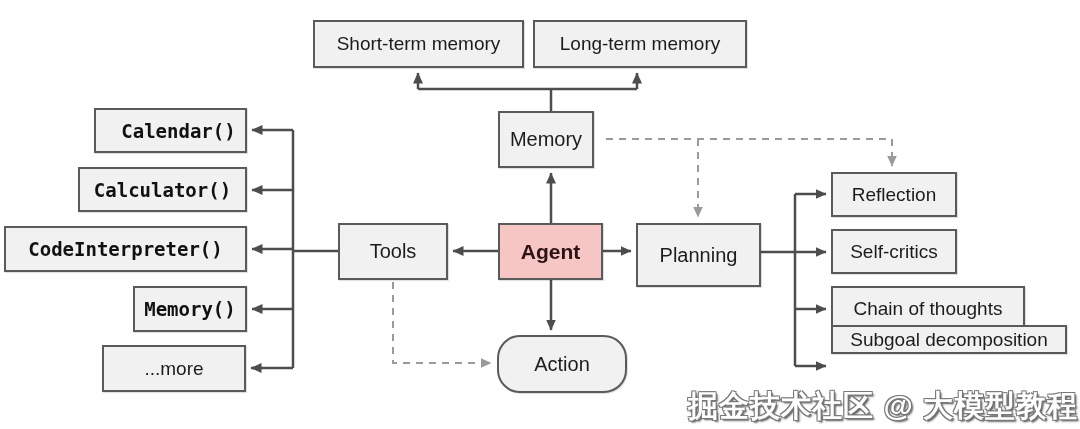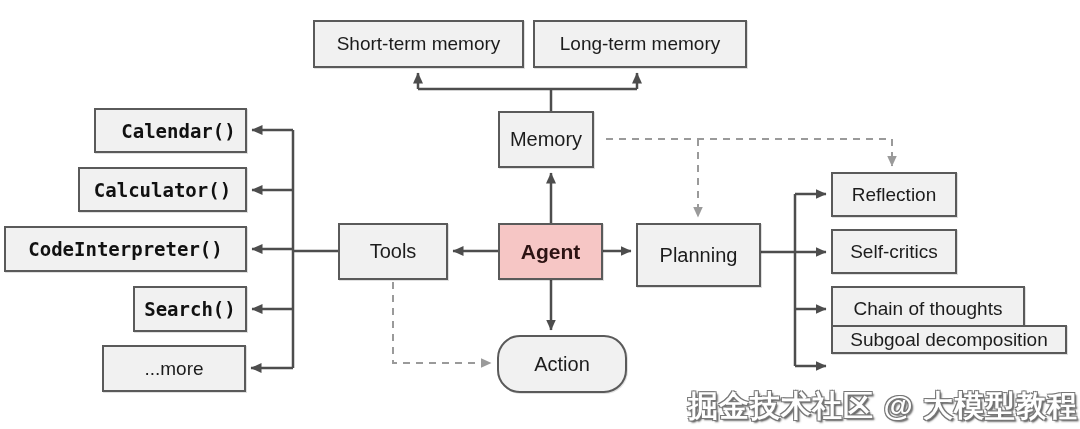--- a/index.html
+++ b/index.html
@@ -120,21 +120,21 @@
   <div class="node" style="left:636px; top:223px; width:125px; height:64px;">Planning</div>
 
   <div class="node" style="left:497px; top:335px; width:130px; height:58px;border-radius:23px;">Action</div>
 
   <div class="node mono" style="left:94px; top:108px; width:153px; height:45px;padding-left:16px;">Calendar()</div>
 
   <div class="node mono" style="left:78px; top:167px; width:169px; height:45px;">Calculator()</div>
 
   <div class="node mono" style="left:4px; top:226px; width:243px; height:46px;">CodeInterpreter()</div>
 
-  <div class="node mono" style="left:133px; top:286px; width:114px; height:46px;">Search()</div>
+  <div class="node mono" style="left:133px; top:286px; width:114px; height:46px;">Memory()</div>
 
   <div class="node sm" style="left:102px; top:345px; width:144px; height:47px;">...more</div>
 
   <div class="node sm" style="left:831px; top:172px; width:126px; height:45px;">Reflection</div>
 
   <div class="node sm" style="left:831px; top:229px; width:126px; height:45px;">Self-critics</div>
 
   <div class="node sm" style="left:831px; top:286px; width:194px; height:45px;">Chain of thoughts</div>
 
   <div class="node sm" style="left:831px; top:325px; width:236px; height:29px;">Subgoal decomposition</div>

